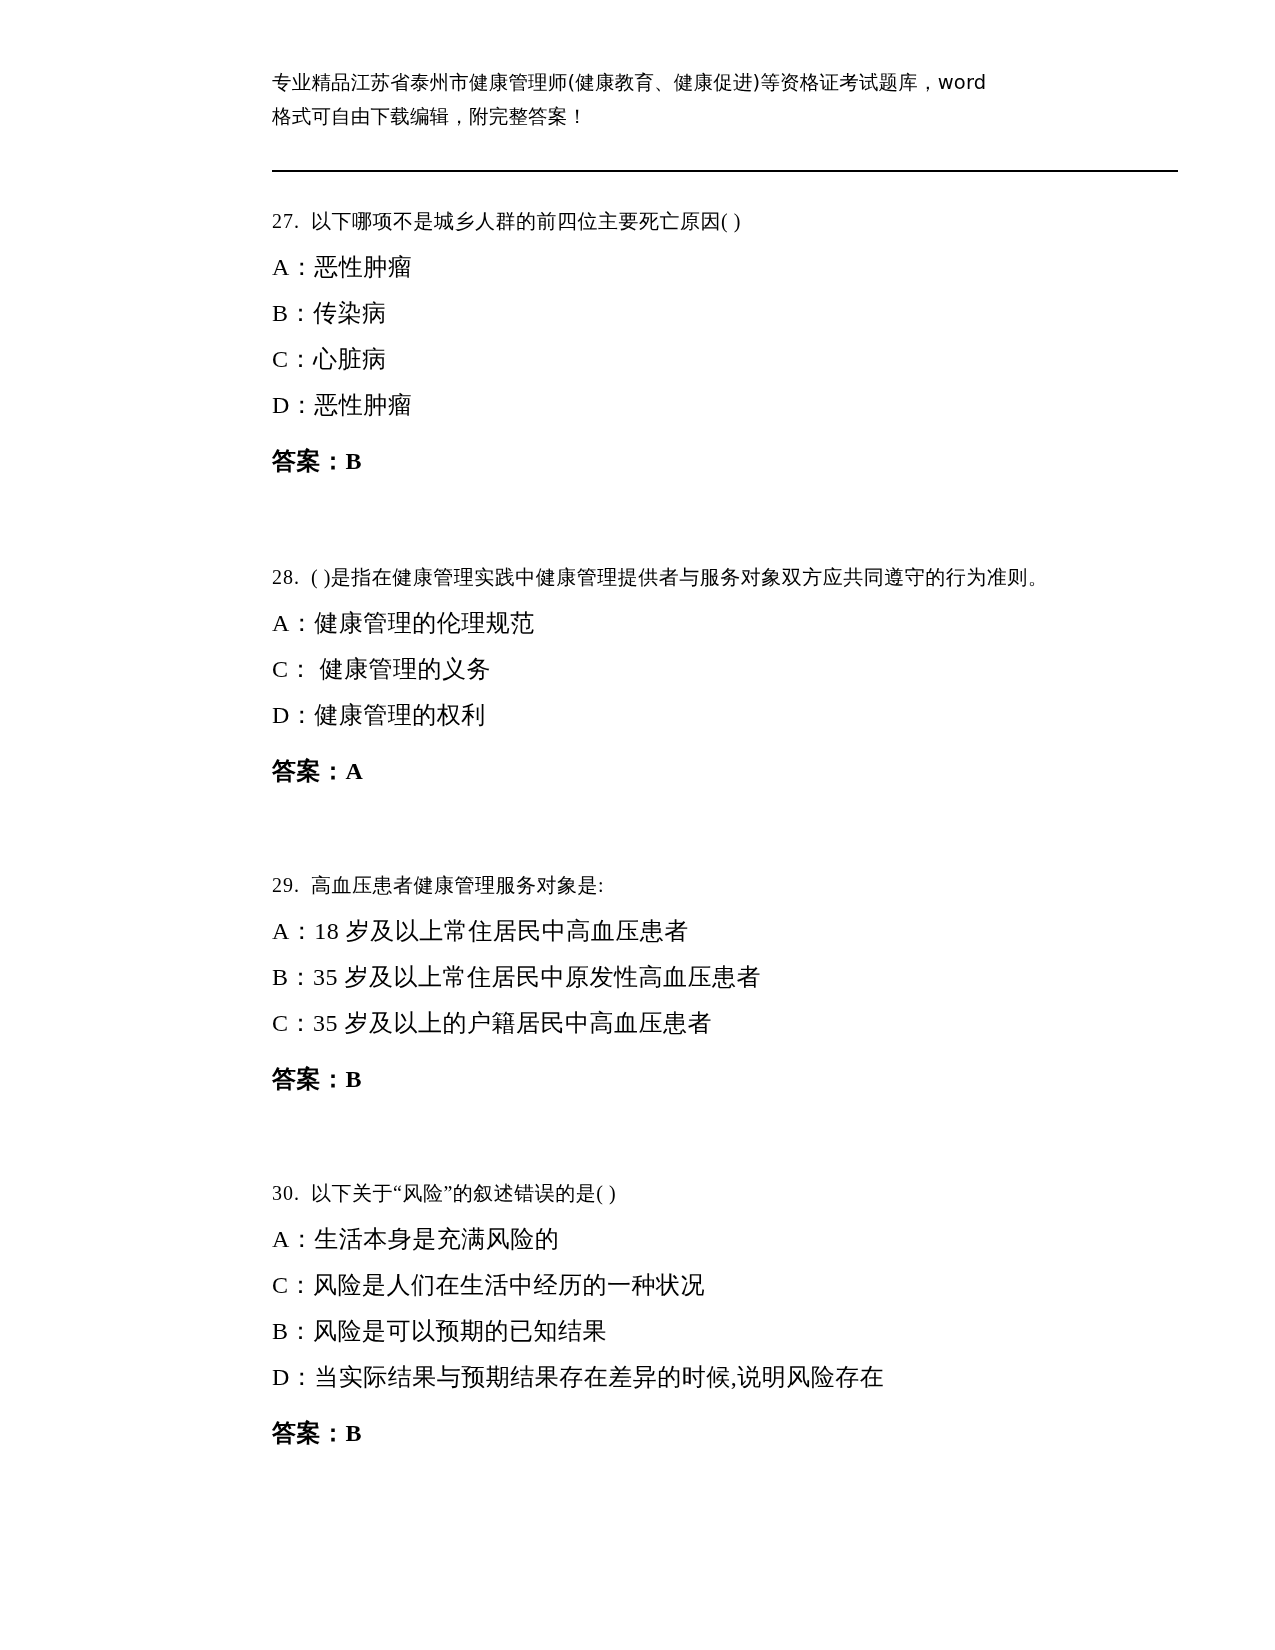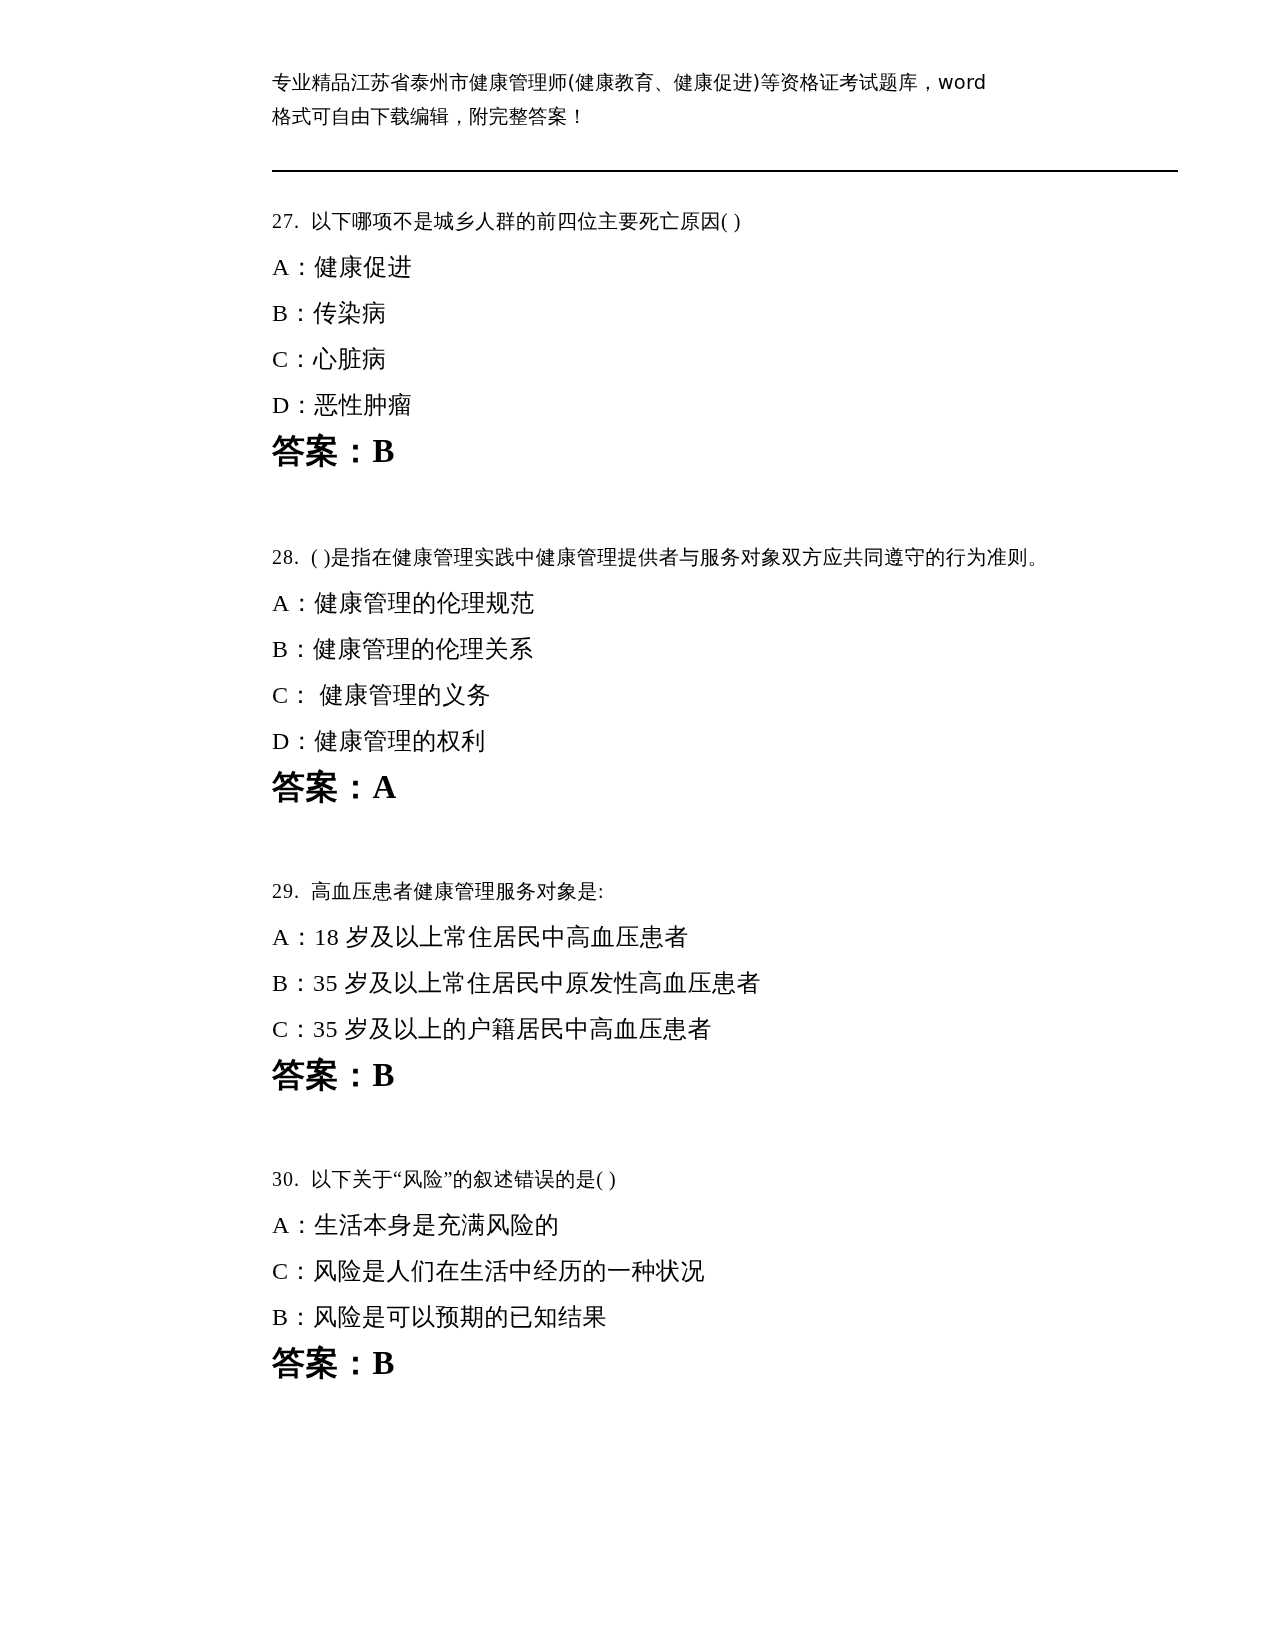--- a/index.html
+++ b/index.html
@@ -52,22 +52,22 @@
   .q-num {
     letter-spacing: 1px;
   }
   .opt {
     font-size: 24px;
     line-height: 46px;
     letter-spacing: 0.5px;
     white-space: pre-wrap;
   }
   .answer {
-    font-size: 33px;
-    line-height: 46px;
+    font-size: 24px;
+    line-height: 66px;
     font-weight: bold;
     font-family: "DejaVu Sans", "Liberation Sans", sans-serif;
     letter-spacing: 0.5px;
   }
   .answer .ans-letter {
     font-family: "Liberation Serif", serif;
     font-weight: bold;
   }
   .gap-28 { margin-top: 60px; }
   .gap-29 { margin-top: 58px; }
@@ -85,36 +85,35 @@
       <span>格式可自由下载编辑，附完整答案！</span>
     </div>
 
     <div class="rule"></div>
 
     <div class="question-block">
       <div class="q-stem">
         <span class="q-num">27.</span>
         &nbsp;<span>以下哪项不是城乡人群的前四位主要死亡原因(      )</span>
       </div>
-      <div class="opt">A：健康促进</div>
+      <div class="opt">A：恶性肿瘤</div>
       <div class="opt">B：传染病</div>
       <div class="opt">C：心脏病</div>
       <div class="opt">D：恶性肿瘤</div>
       <div class="answer">
         <span>答案：</span><span class="ans-letter">B</span>
       </div>
     </div>
 
     <div class="question-block gap-28">
       <div class="q-stem">
         <span class="q-num">28.</span>
         &nbsp;<span>(      )是指在健康管理实践中健康管理提供者与服务对象双方应共同遵守的行为准则。</span>
       </div>
       <div class="opt">A：健康管理的伦理规范</div>
-      <div class="opt">B：健康管理的伦理关系</div>
       <div class="opt">C： 健康管理的义务</div>
       <div class="opt">D：健康管理的权利</div>
       <div class="answer">
         <span>答案：</span><span class="ans-letter">A</span>
       </div>
     </div>
 
     <div class="question-block gap-29">
       <div class="q-stem">
         <span class="q-num">29.</span>
@@ -129,19 +128,20 @@
     </div>
 
     <div class="question-block gap-30">
       <div class="q-stem">
         <span class="q-num">30.</span>
         &nbsp;<span>以下关于“风险”的叙述错误的是(      )</span>
       </div>
       <div class="opt">A：生活本身是充满风险的</div>
       <div class="opt">C：风险是人们在生活中经历的一种状况</div>
       <div class="opt">B：风险是可以预期的已知结果</div>
+      <div class="opt">D：当实际结果与预期结果存在差异的时候,说明风险存在</div>
       <div class="answer">
         <span>答案：</span><span class="ans-letter">B</span>
       </div>
     </div>
 
   </div>
 </div>
 
 </body></html>

